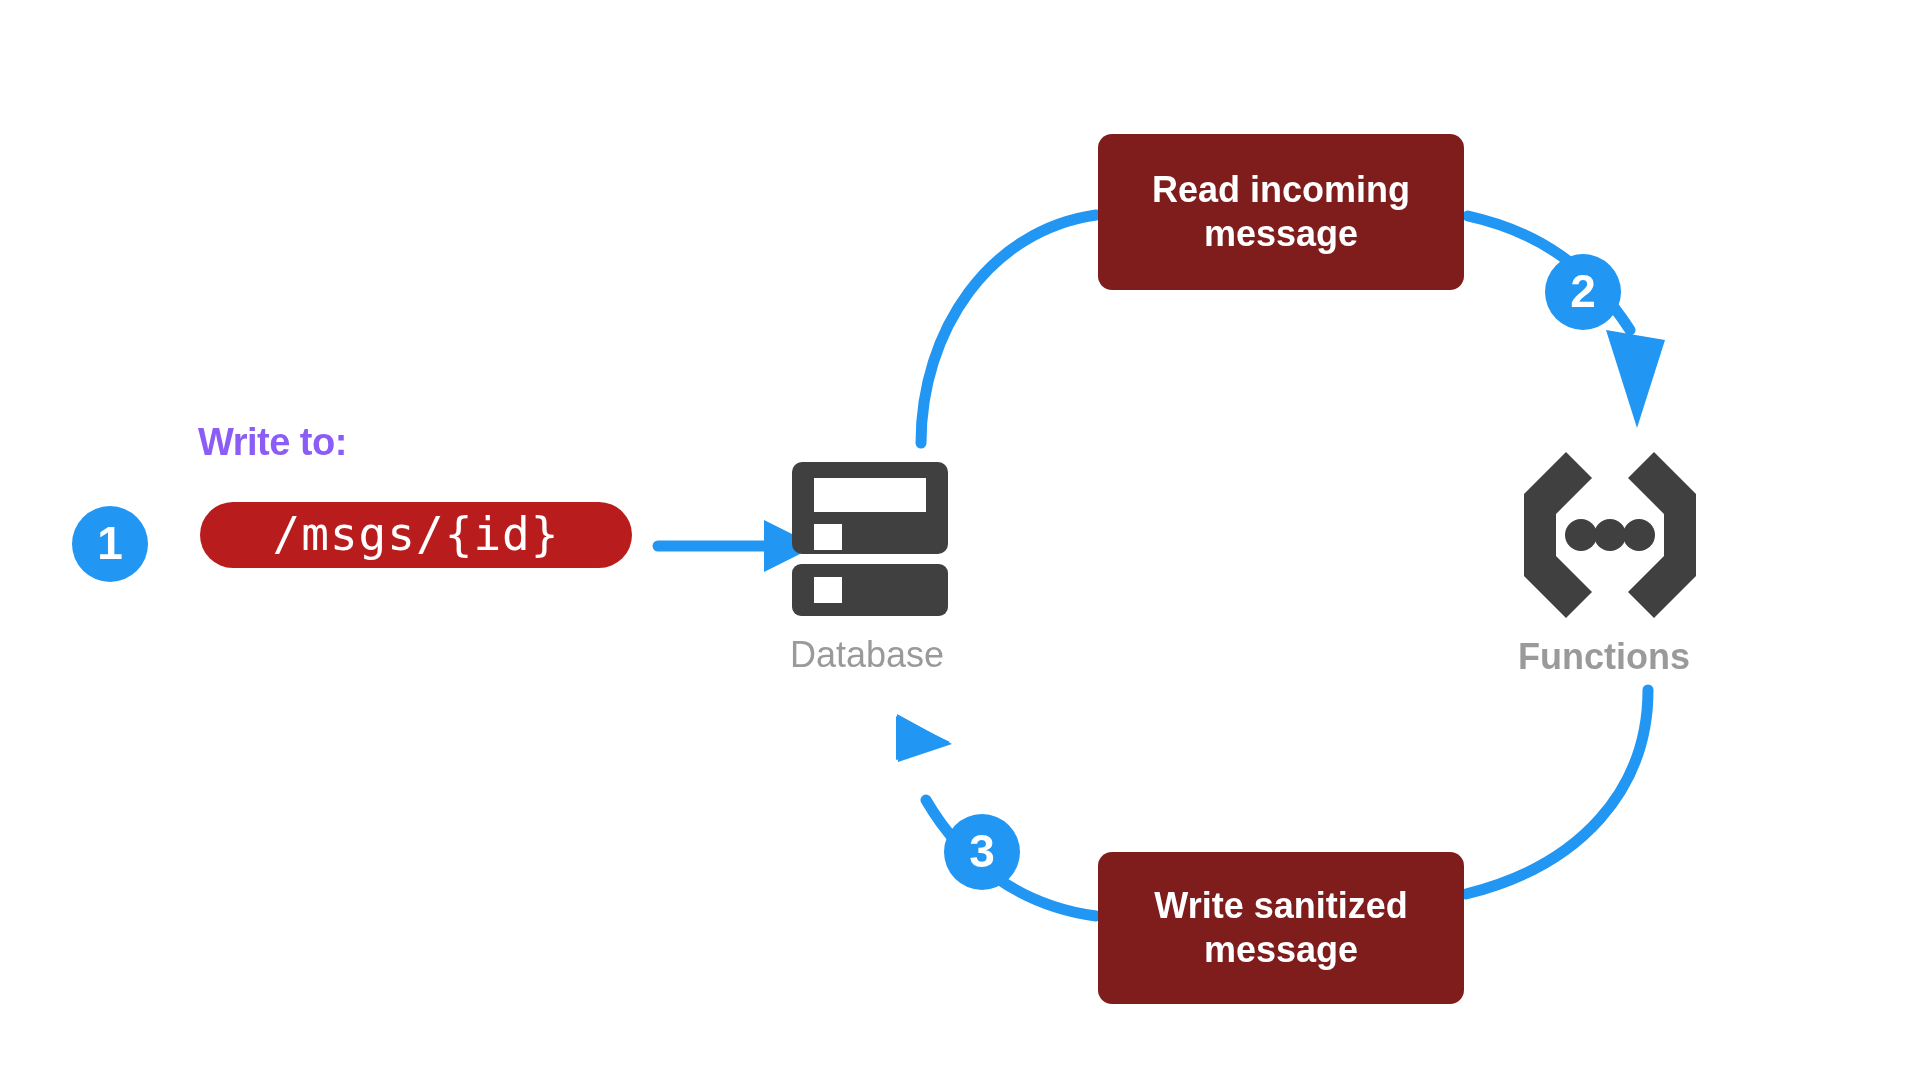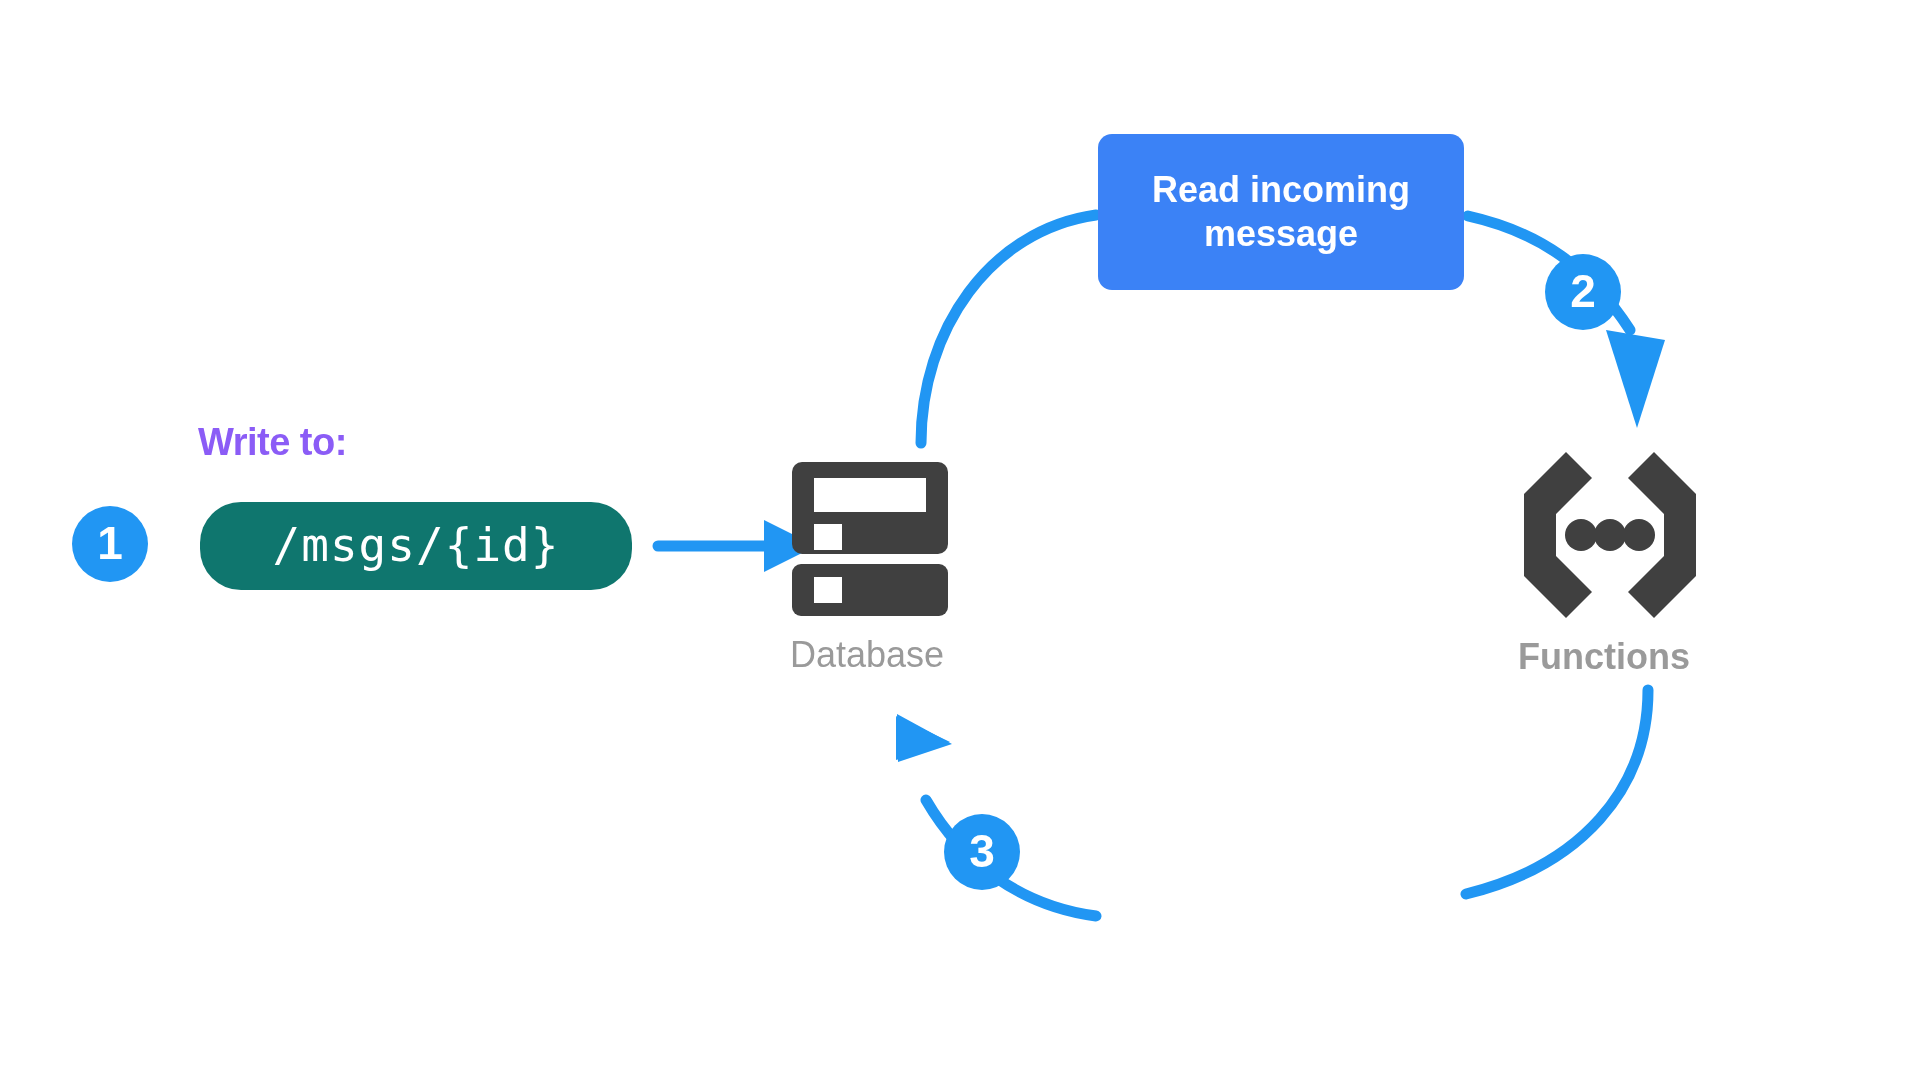--- a/index.html
+++ b/index.html
@@ -61,38 +61,38 @@
   #badge-1 { left: 72px;  top: 506px; }
   #badge-2 { left: 1545px; top: 254px; }
   #badge-3 { left: 944px;  top: 814px; }
 
   
   .path-pill {
     position: absolute;
     left: 200px;
     top: 502px;
     width: 432px;
-    height: 88px;
+    height: 66px;
     border-radius: 41px;
-    background: #0f766e;
+    background: #b91c1c;
     color: #ffffff;
     display: flex;
     align-items: center;
     justify-content: center;
     font-family: "DejaVu Sans Mono", "Liberation Mono", monospace;
     font-size: 46px;
     letter-spacing: 1px;
     box-sizing: border-box;
     padding-bottom: 2px;
   }
 
   
   .proc-box {
     position: absolute;
-    background: #3b82f6;
+    background: #7f1d1d;
     border-radius: 14px;
     color: #ffffff;
     font-size: 36px;
     font-weight: bold;
     line-height: 1.22;
     text-align: center;
     display: flex;
     align-items: center;
     justify-content: center;
     box-sizing: border-box;
@@ -180,18 +180,19 @@
         <circle cx="63" cy="83" r="16" fill="#404040"></circle>
         <circle cx="92" cy="83" r="16" fill="#404040"></circle>
         <circle cx="121" cy="83" r="16" fill="#404040"></circle>
       </svg>
     </span>
     <span class="node-label">Functions</span>
   </div>
 
   <div class="proc-box" id="box-read">Read incoming message</div>
 
+  <div class="proc-box" id="box-write">Write sanitized message</div>
 
   <div class="badge" id="badge-2">2</div>
 
   <div class="badge" id="badge-3">3</div>
 
 </div>
 
 </body></html>

